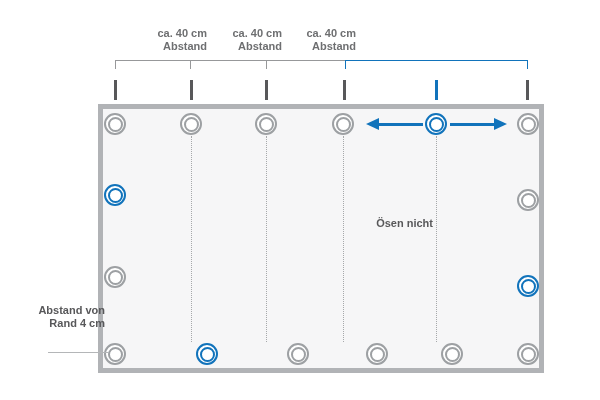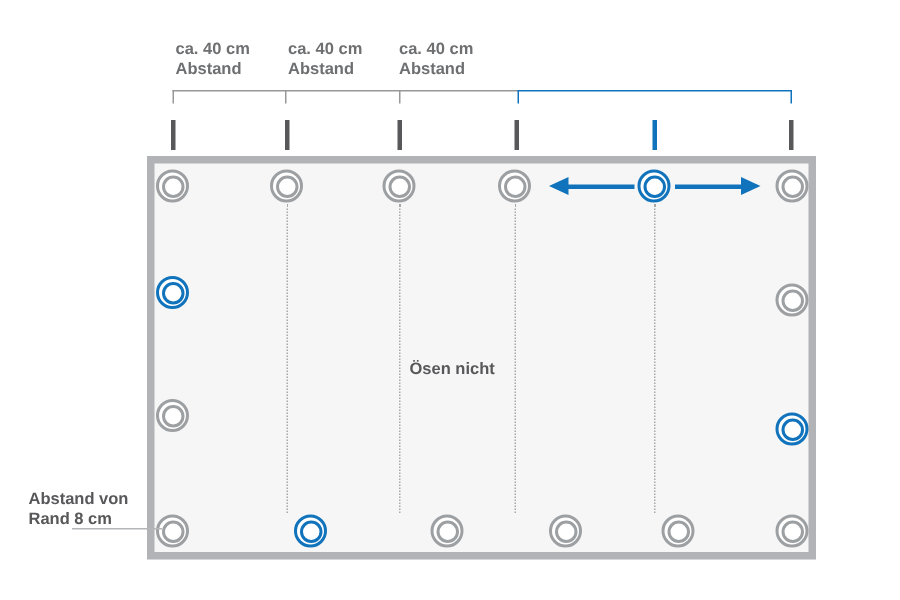--- a/index.html
+++ b/index.html
@@ -10,23 +10,23 @@
   .tarp{
     position:absolute;left:98px;top:104px;width:446px;height:269px;
     box-sizing:border-box;border:5px solid #b1b3b6;background:#f6f6f7;
   }
   .dotted{
     position:absolute;top:136px;height:206px;width:0;
     border-left:1px dotted #a6a8aa;
   }
   .lbl{
     position:absolute;font-weight:bold;font-size:11px;line-height:13px;
-    text-align:left;color:#6e6f71;
+    text-align:right;color:#6e6f71;
   }
-  .lbl.dark{color:#58585a;margin-top:23px;}
+  .lbl.dark{color:#58585a;}
   .lbl.blue{color:#1173bb;}
   .bracket-h{position:absolute;top:60px;height:0;border-top:1.5px solid #97989a;}
   .bracket-v{position:absolute;top:60px;height:9px;width:0;border-left:1.5px solid #97989a;}
   .bracket-h.blue,.bracket-v.blue{border-color:#1173bb;}
   .tick{position:absolute;top:80px;width:3px;height:20px;background:#58585a;}
   .tick.blue{background:#1173bb;}
   .eyelet{
     position:absolute;width:22px;height:22px;box-sizing:border-box;
     border:2.5px solid #9da0a3;border-radius:50%;background:#ffffff;
   }
@@ -107,19 +107,19 @@
   <div class="lbl" style="left:266px;top:27px;width:90px">
     <div>ca. 40 cm</div>
     <div>Abstand</div>
   </div>
 
 
   <div class="lbl dark" style="left:273px;top:217px;width:160px">
     <div>Ösen nicht</div>
   </div>
 
-  <div class="lbl dark" style="left:19px;top:304px;width:100px">
+  <div class="lbl dark" style="left:5px;top:304px;width:100px">
     <div>Abstand von</div>
-    <div>Rand 8 cm</div>
+    <div>Rand 4 cm</div>
   </div>
   <div class="leader"></div>
 
 </div>
 
 </body></html>

